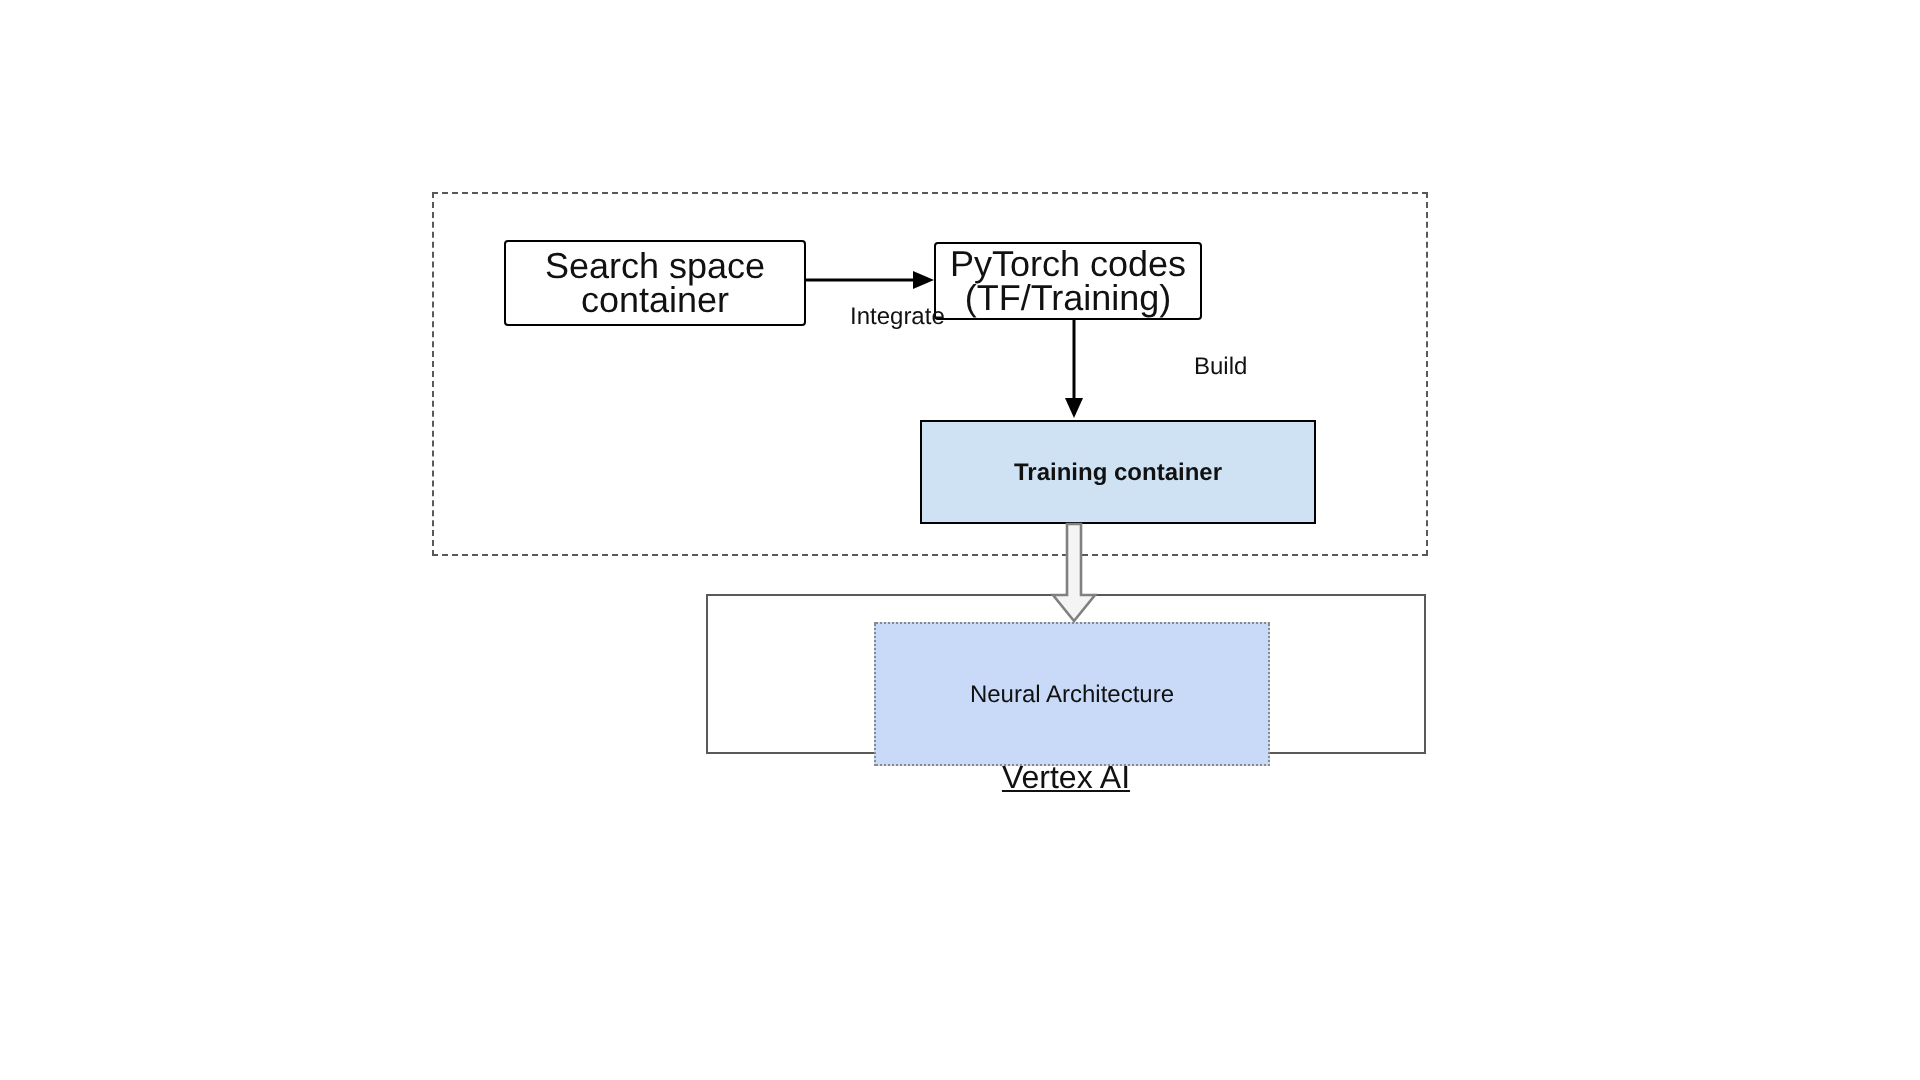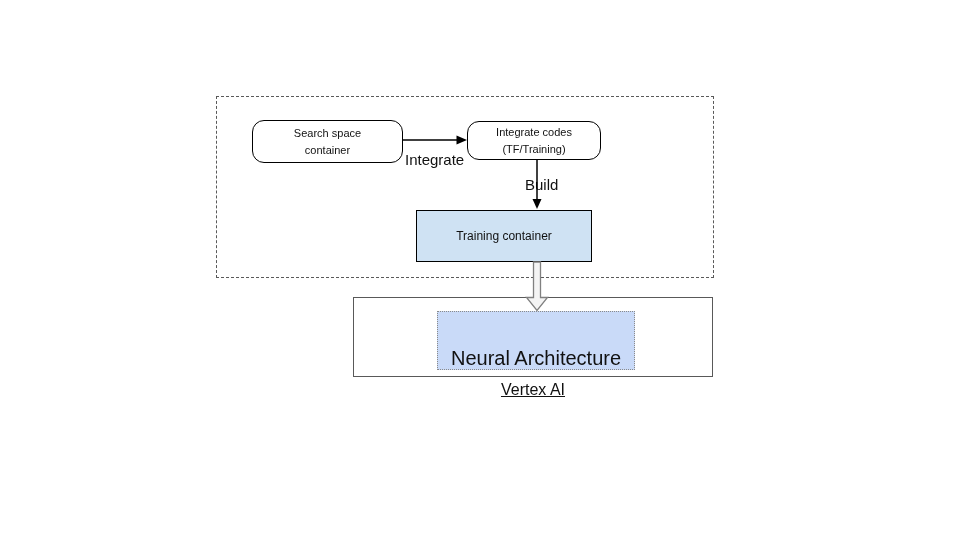--- a/index.html
+++ b/index.html
@@ -18,40 +18,40 @@
 
   
   .dashed-box{position:absolute;left:216px;top:96px;width:498px;height:182px;
     border:1px dashed var(--container-border);background:transparent;}
 
   
   .node{position:absolute;display:flex;flex-direction:column;align-items:center;
     justify-content:center;text-align:center;background:#fff;}
   .node .line{display:block;}
 
-  .rounded{border:1.5px solid var(--box-border);border-radius:12px;
-    font-size:11px;line-height:17px;justify-content:center;}
+  .rounded{border:1.5px solid var(--box-border);border-radius:2px;
+    font-size:18px;line-height:17px;justify-content:center;}
   #search-space{left:252px;top:120px;width:151px;height:43px;}
   #training-codes{left:467px;top:121px;width:134px;height:39px;}
 
-  #training-container{left:416px;top:210px;width:176px;height:52px;
-    background:var(--tc-fill);border:1px solid var(--box-border);font-size:12px;}
+  #training-container{left:460px;top:210px;width:198px;height:52px;
+    background:var(--tc-fill);border:1px solid var(--box-border);font-size:12px;font-weight:bold;}
 
   
   #vertex-ai{position:absolute;left:353px;top:297px;width:360px;height:80px;
     border:1px solid var(--container-border);background:#fff;}
 
-  #nas-service{left:437px;top:311px;width:198px;height:59px;
+  #nas-service{left:437px;top:311px;width:198px;height:72px;
     background:var(--nas-fill);border:1.5px dotted #8a8a8a;
-    font-size:20px;line-height:21px;justify-content:flex-end;}
+    font-size:12px;line-height:21px;}
 
   
-  .edge-label{position:absolute;font-size:15px;white-space:nowrap;}
+  .edge-label{position:absolute;font-size:12px;white-space:nowrap;margin-left:20px;}
   #integrate-label{left:405px;top:151px;}
-  #build-label{left:525px;top:176px;text-align:right;}
+  #build-label{left:577px;top:176px;text-align:right;}
 
   #vertex-ai-label{position:absolute;left:353px;top:381px;width:360px;
     text-align:center;font-size:16px;text-decoration:underline;}
 
   
   svg.arrows{position:absolute;left:0;top:0;width:960px;height:540px;
     pointer-events:none;z-index:5;}
 </style>
 </head>
 <body>
@@ -59,21 +59,21 @@
 <div class="canvas">
 
   <div class="dashed-box"></div>
 
   <div class="node rounded" id="search-space">
     <span class="line">Search space</span>
     <span class="line">container</span>
   </div>
 
   <div class="node rounded" id="training-codes">
-    <span class="line">Integrate codes</span>
+    <span class="line">PyTorch codes</span>
     <span class="line">(TF/Training)</span>
   </div>
 
   <div class="edge-label" id="integrate-label">Integrate</div>
   <div class="edge-label" id="build-label">Build</div>
 
   <div class="node" id="training-container">
     <span class="line">Training container</span>
   </div>
 

